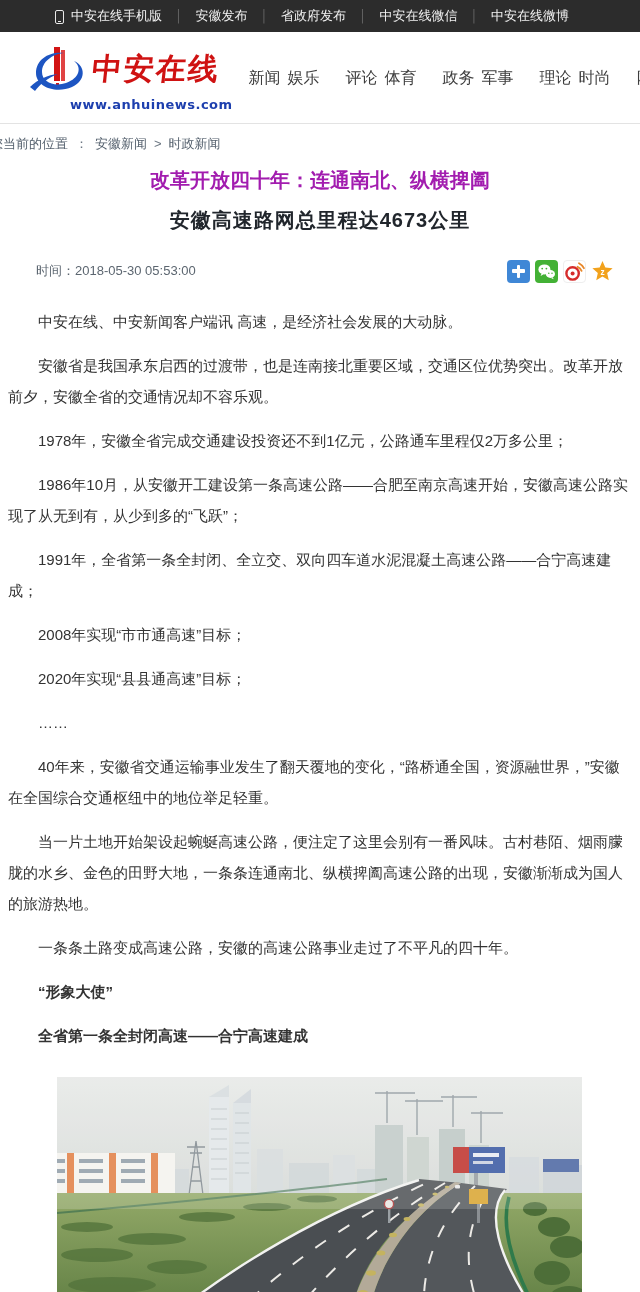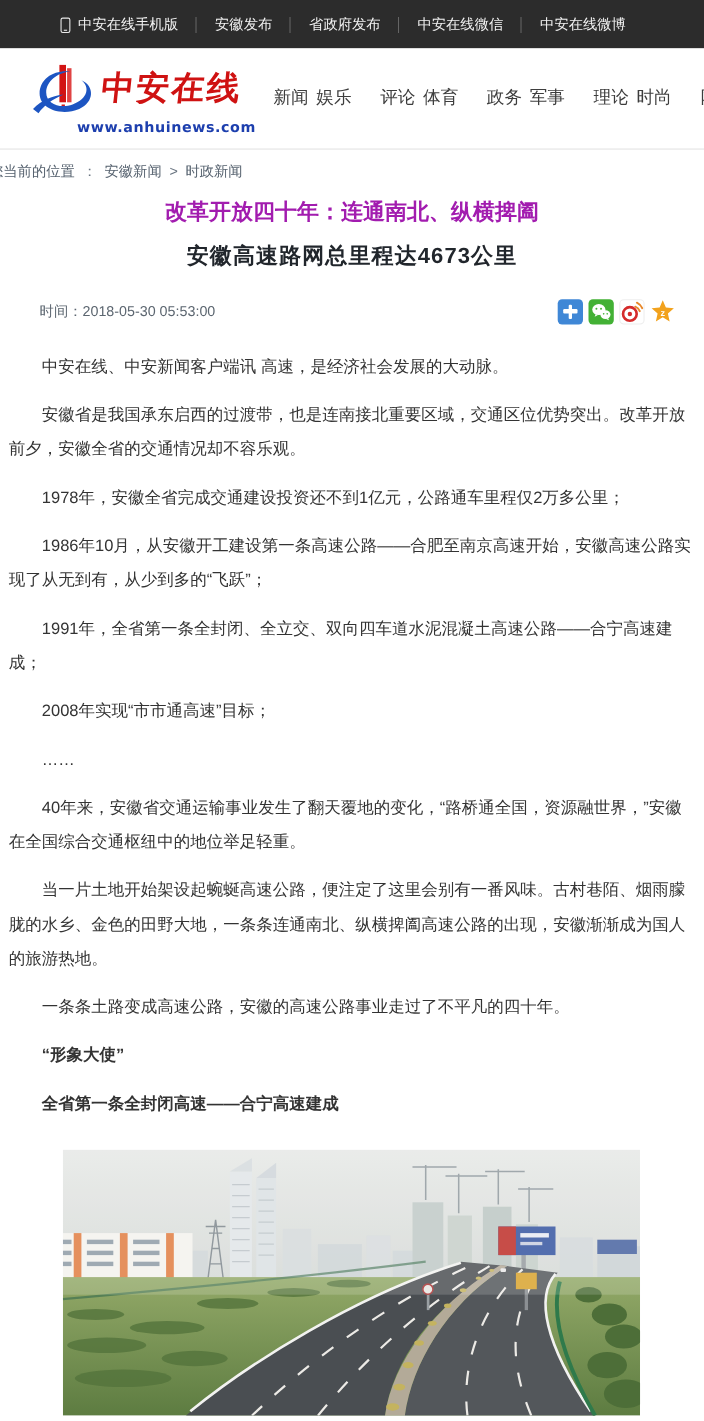--- a/index.html
+++ b/index.html
@@ -3,21 +3,21 @@
 <meta charset="utf-8">
 <style>
   * { margin:0; padding:0; box-sizing:border-box; }
   html,body { background:#fff; }
   body {
     width:640px; height:1292px; overflow:hidden; position:relative;
     font-family:"Liberation Sans","DejaVu Sans",sans-serif; color:#333;
   }
   
   .topbar {
-    height:44px; background:#2c2c2c; display:flex; align-items:center;
+    height:32px; background:#2c2c2c; display:flex; align-items:center;
     padding-left:55px; font-size:13px; color:#f2f2f2; white-space:nowrap;
   }
   .topbar .phone-ico {
     display:inline-block; width:9px; height:14px; border:1.5px solid #e8e8e8;
     border-radius:2px; margin-right:7px; position:relative; top:1px;
   }
   .topbar .phone-ico::after{
     content:""; position:absolute; left:2px; bottom:1px; width:3px; height:1.5px; background:#e8e8e8;
   }
   .topbar a { color:#f2f2f2; text-decoration:none; }
@@ -191,20 +191,21 @@
   </div>
 </div>
 
 <div class="article">
   <p><strong>中安在线、中安新闻客户端讯</strong><span> 高速，是经济社会发展的大动脉。</span></p>
   <p>安徽省是我国承东启西的过渡带，也是连南接北重要区域，交通区位优势突出。改革开放前夕，安徽全省的交通情况却不容乐观。</p>
   <p>1978年，安徽全省完成交通建设投资还不到1亿元，公路通车里程仅2万多公里；</p>
   <p>1986年10月，从安徽开工建设第一条高速公路——合肥至南京高速开始，安徽高速公路实现了从无到有，从少到多的“飞跃”；</p>
   <p>1991年，全省第一条全封闭、全立交、双向四车道水泥混凝土高速公路——合宁高速建成；</p>
   <p>2008年实现“市市通高速”目标；</p>
+  <p>2020年实现“县县通高速”目标；</p>
   <p>……</p>
   <p>40年来，安徽省交通运输事业发生了翻天覆地的变化，“路桥通全国，资源融世界，”安徽在全国综合交通枢纽中的地位举足轻重。</p>
   <p>当一片土地开始架设起蜿蜒高速公路，便注定了这里会别有一番风味。古村巷陌、烟雨朦胧的水乡、金色的田野大地，一条条连通南北、纵横捭阖高速公路的出现，安徽渐渐成为国人的旅游热地。</p>
   <p>一条条土路变成高速公路，安徽的高速公路事业走过了不平凡的四十年。</p>
   <p class="bold">“形象大使”</p>
   <p class="bold">全省第一条全封闭高速——合宁高速建成</p>
 
   <div class="photo-wrap">
     <svg width="525" height="242" viewBox="0 0 525 242">
       <defs>

